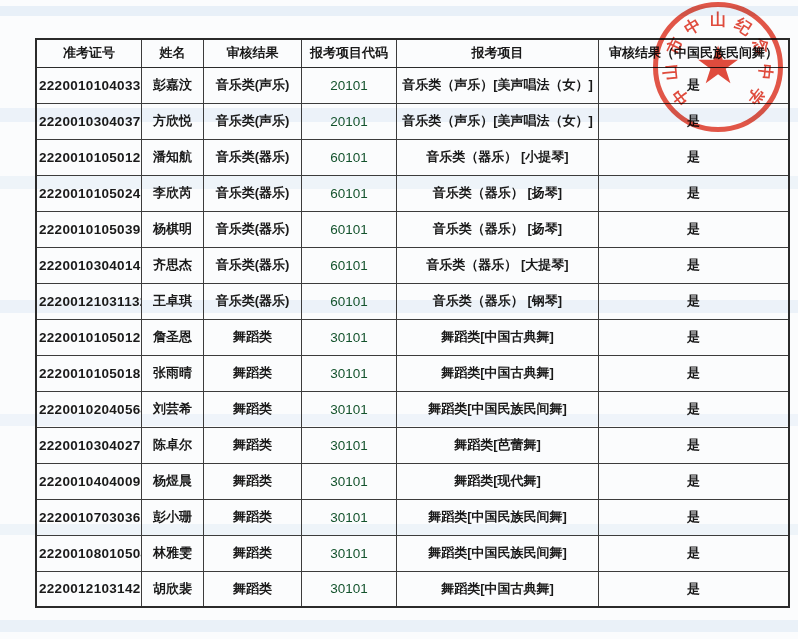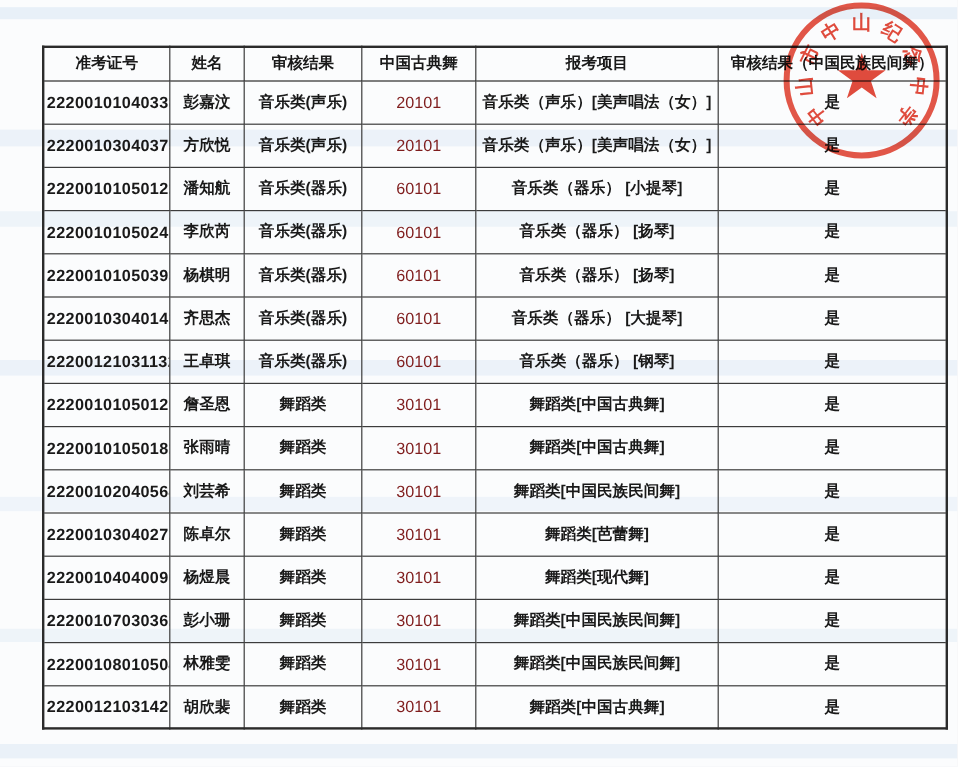--- a/index.html
+++ b/index.html
@@ -33,21 +33,21 @@
     text-align:center;vertical-align:middle;
     color:#191919;
     padding:0 2px;
     overflow:hidden;
   }
   .audit thead tr{height:28px;}
   .audit tbody tr{height:36px;}
   .audit th{font-size:13px;font-weight:bold;border-bottom:1px solid #2b2b2b;}
   .audit td{font-size:13px;font-weight:bold;}
   td[data-field="ticket"]{font-size:13.5px;letter-spacing:.3px;}
-  td[data-field="code"]{font-weight:normal;font-size:13.5px;color:#7f1d1d;}
+  td[data-field="code"]{font-weight:normal;font-size:13.5px;color:#14532d;}
   .c-ticket{width:100px;} .c-name{width:57px;margin-top:48px;} .c-cat{width:93px;}
   .c-code{width:90px;} .c-proj{width:197px;margin-left:12px;} .c-res{width:185px;}
 
   
   .seal{
     position:absolute;left:653px;top:2px;width:120px;height:120px;
     border:5px solid rgba(224,57,40,.85);
     border-radius:50%;
     pointer-events:none;
     mix-blend-mode:multiply;
@@ -77,21 +77,21 @@
   <div class="streak s5"></div>
   <div class="streak s6"></div>
   <div class="streak s7"></div>
 
   <table class="audit">
     <thead>
       <tr>
         <th class="c-ticket">准考证号</th>
         <th class="c-name">姓名</th>
         <th class="c-cat">审核结果</th>
-        <th class="c-code">中国古典舞</th>
+        <th class="c-code">报考项目代码</th>
         <th class="c-proj">报考项目</th>
         <th class="c-res">审核结果（中国民族民间舞）</th>
       </tr>
     </thead>
     <tbody>
         <tr>
       <td data-field="ticket">22200101040338</td>
       <td data-field="name">彭嘉汶</td>
       <td data-field="category">音乐类(声乐)</td>
       <td data-field="code">20101</td>

